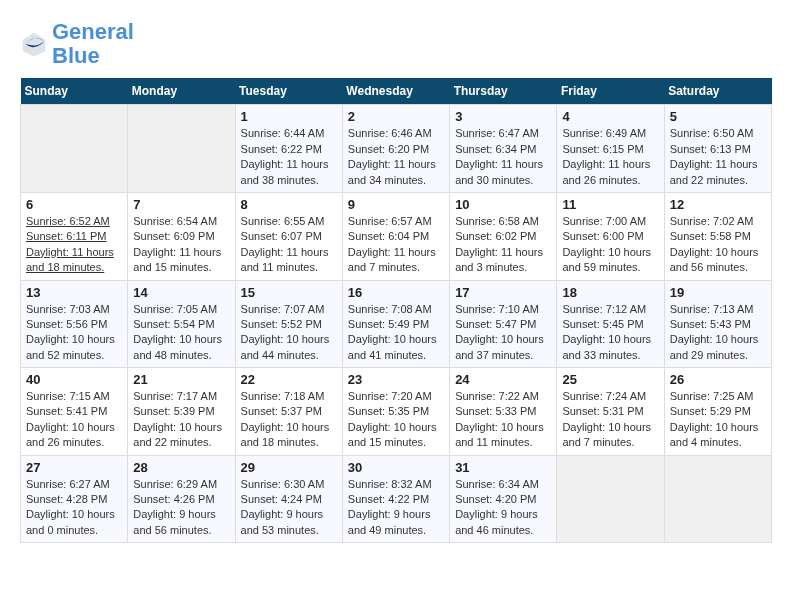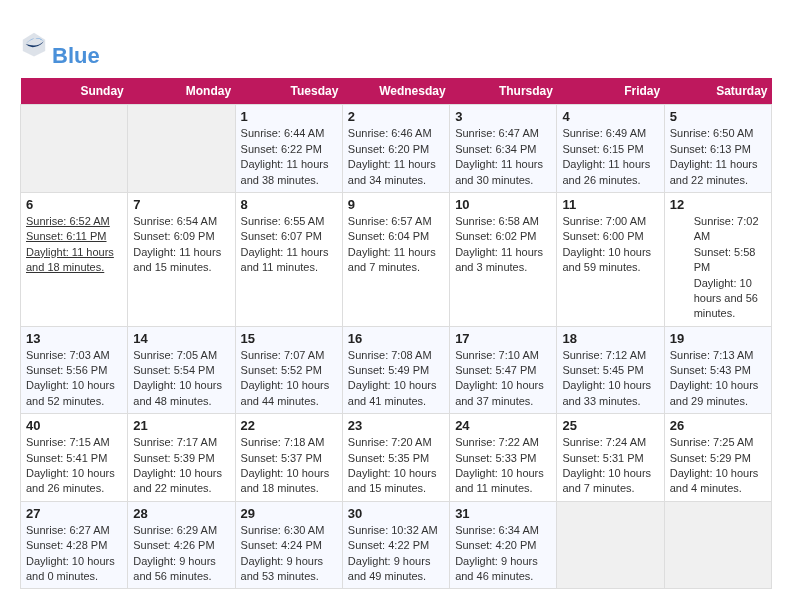--- a/index.html
+++ b/index.html
@@ -45,24 +45,24 @@
     .location-title {
       font-size: 16px;
       color: #555;
     }
     table {
       width: 100%;
       border-collapse: collapse;
       font-size: 11px;
     }
     th {
-      background: #be185d;
+      background: #0c4a6e;
       color: #fff;
       padding: 6px 4px;
-      text-align: right;
+      text-align: left;
       font-size: 12px;
       font-weight: bold;
     }
     td {
       vertical-align: top;
       padding: 4px 5px;
       border: 1px solid #ddd;
       width: 107px;
       min-height: 80px;
       background: #fff;
@@ -94,21 +94,21 @@
 
 <div class="header">
   <div class="logo">
     <svg class="logo-icon" viewBox="0 0 40 40">
       <polygon points="20,4 36,14 36,30 20,38 4,30 4,14" fill="#1a3a6b" opacity="0.15"></polygon>
       <path d="M8,20 Q20,6 34,16 Q28,10 20,12 Q14,14 8,20Z" fill="#4a90d9"></path>
       <path d="M8,20 Q14,26 22,24 Q30,22 34,16 Q28,22 20,22 Q14,22 8,20Z" fill="#1a3a6b"></path>
     </svg>
     <div>
       <div class="logo-text">
-        <br>
+        <span>General</span><br>
         <span style="color:#4a90d9">Blue</span>
       </div>
     </div>
   </div>
 </div>
 
 <table>
   <thead>
     <tr>
     <th>Sunday</th>
@@ -187,21 +187,21 @@
 Daylight: 11 hours and 3 minutes.</div>
         </td>
         <td>
           <span class="day-num">11</span>
           <div class="cell-text" style="white-space: pre-line;">Sunrise: 7:00 AM
 Sunset: 6:00 PM
 Daylight: 10 hours and 59 minutes.</div>
         </td>
         <td>
           <span class="day-num">12</span>
-          <div class="cell-text" style="white-space: pre-line; margin-left: 24px;">Sunrise: 7:02 AM
+          <div class="cell-text" style="white-space: pre-line;">Sunrise: 7:02 AM
 Sunset: 5:58 PM
 Daylight: 10 hours and 56 minutes.</div>
         </td>
       </tr>
       <tr>
         <td>
           <span class="day-num">13</span>
           <div class="cell-text" style="white-space: pre-line;">Sunrise: 7:03 AM
 Sunset: 5:56 PM
 Daylight: 10 hours and 52 minutes.</div>
@@ -301,21 +301,21 @@
 Daylight: 9 hours and 56 minutes.</div>
         </td>
         <td>
           <span class="day-num">29</span>
           <div class="cell-text" style="white-space: pre-line;">Sunrise: 6:30 AM
 Sunset: 4:24 PM
 Daylight: 9 hours and 53 minutes.</div>
         </td>
         <td>
           <span class="day-num">30</span>
-          <div class="cell-text" style="white-space: pre-line;">Sunrise: 10:32 AM
+          <div class="cell-text" style="white-space: pre-line;">Sunrise: 8:32 AM
 Sunset: 4:22 PM
 Daylight: 9 hours and 49 minutes.</div>
         </td>
         <td>
           <span class="day-num">31</span>
           <div class="cell-text" style="white-space: pre-line;">Sunrise: 6:34 AM
 Sunset: 4:20 PM
 Daylight: 9 hours and 46 minutes.</div>
         </td>
         <td class="empty-cell"></td>

